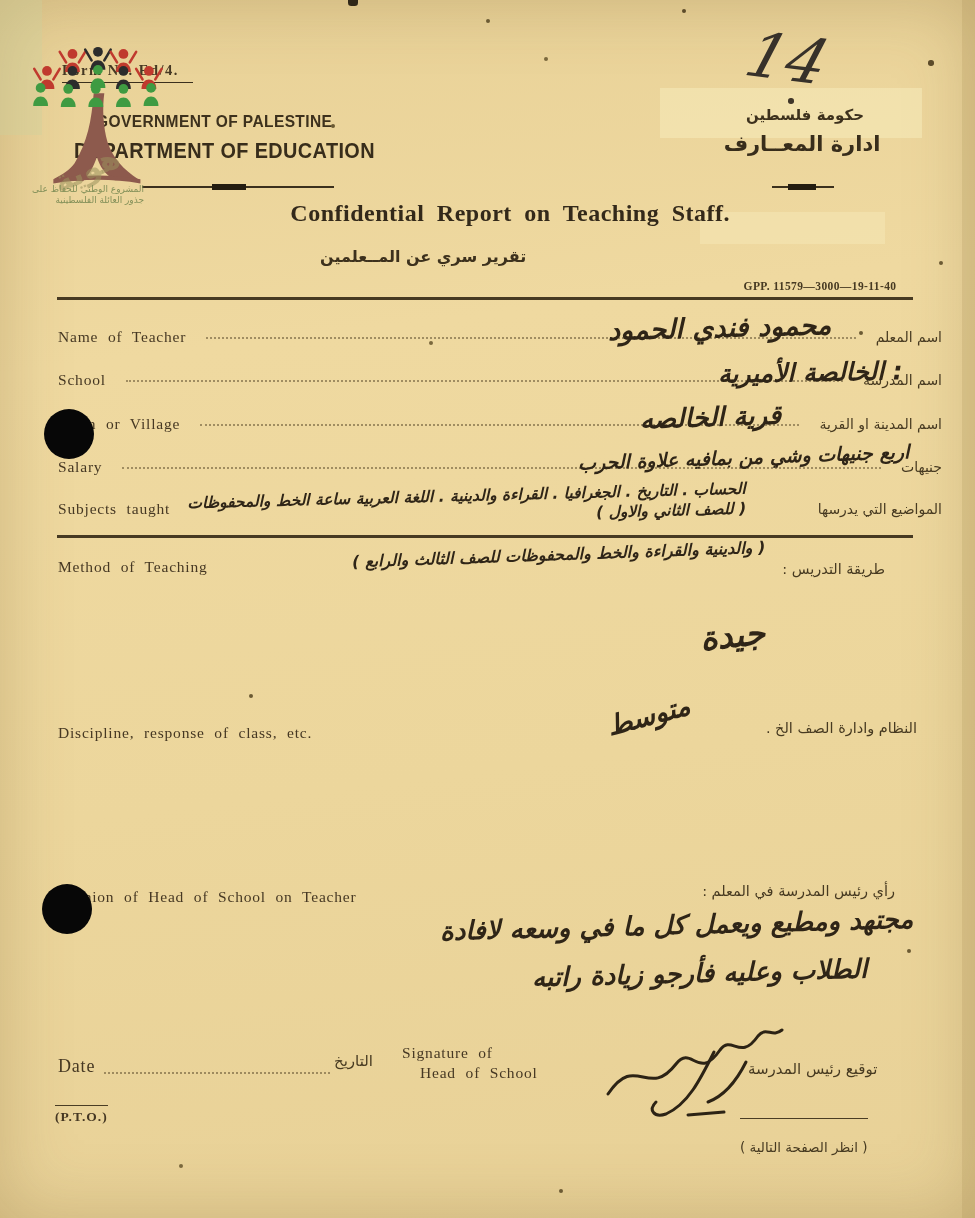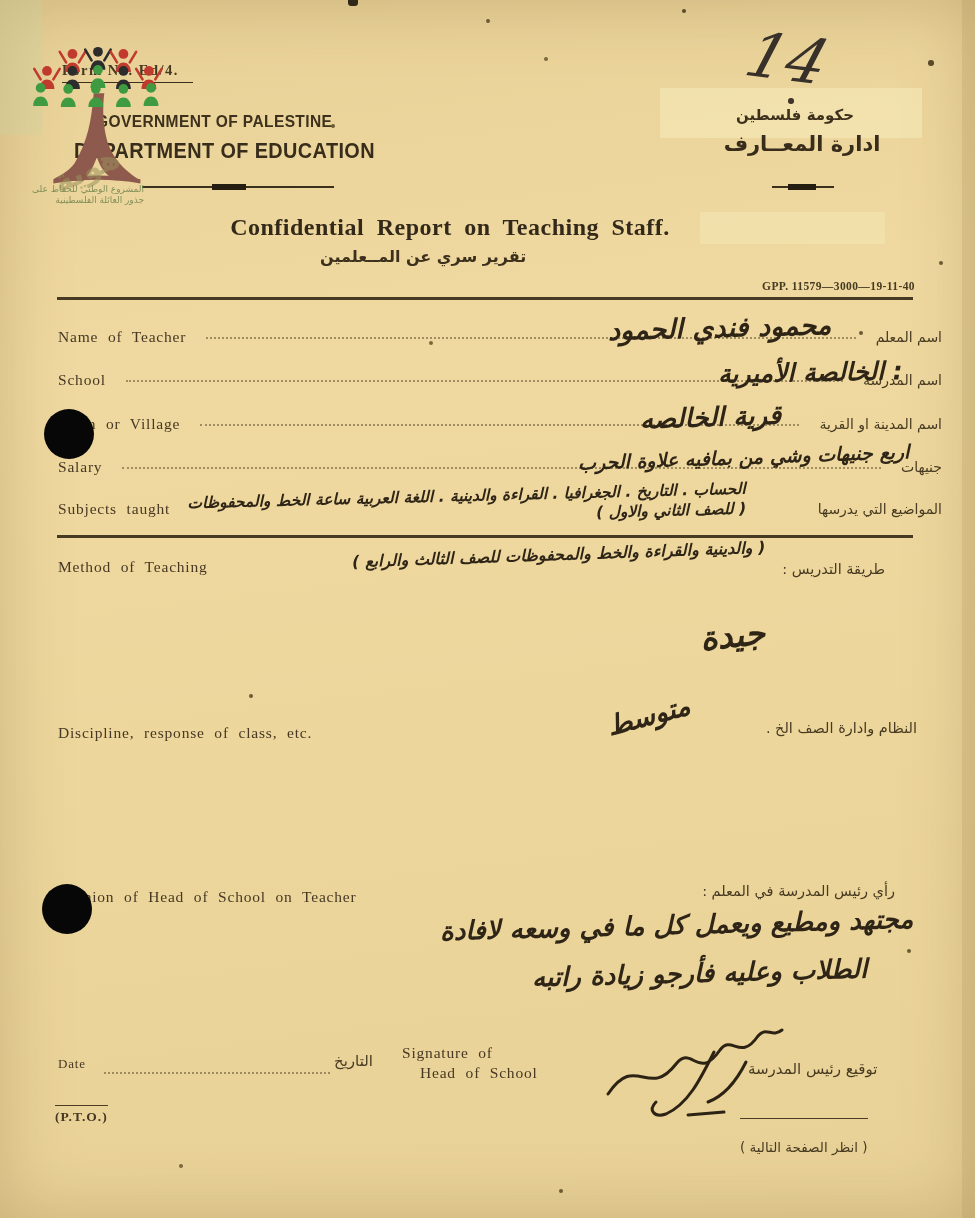--- a/index.html
+++ b/index.html
@@ -112,30 +112,30 @@
 
   <div class="abs" style="left:748px;top:22px;font-family:'DejaVu Serif',serif;font-style:italic;font-size:62px;color:#37312a;transform:rotate(7deg) skewX(-10deg);">14</div>
 
   <div class="abs" style="left:96px;top:112px;font-family:'Liberation Sans',sans-serif;font-weight:bold;font-size:16px;letter-spacing:.4px;color:#3d311d;transform:scale(.97,1.04);transform-origin:left top;">GOVERNMENT OF PALESTINE</div>
   <div class="abs" style="left:74px;top:138px;font-family:'Liberation Sans',sans-serif;font-weight:bold;font-size:20.5px;letter-spacing:.4px;color:#382d1b;transform:scale(.97,1.05);transform-origin:left top;">DEPARTMENT OF EDUCATION</div>
   <div class="abs" style="left:142px;top:184px;width:192px;height:6px;">
     <div style="position:absolute;left:0;top:2px;width:100%;height:1.5px;background:#3b301d;"></div>
     <div style="position:absolute;left:70px;top:0;width:34px;height:6px;background:#241d10;"></div>
   </div>
 
-  <div class="abs ar" style="left:726px;top:106px;width:138px;text-align:center;font-size:15px;font-weight:bold;color:#3d311d;">حكومة فلسطين</div>
+  <div class="abs ar" style="left:726px;top:106px;width:138px;text-align:right;font-size:15px;font-weight:bold;color:#3d311d;">حكومة فلسطين</div>
   <div class="abs ar" style="left:722px;top:132px;width:160px;text-align:center;font-size:21px;font-weight:bold;color:#382d1b;">ادارة المعــارف</div>
   <div class="abs" style="left:772px;top:184px;width:62px;height:6px;">
     <div style="position:absolute;left:0;top:2px;width:100%;height:1.5px;background:#3b301d;"></div>
     <div style="position:absolute;left:16px;top:0;width:28px;height:6px;background:#241d10;"></div>
   </div>
 
-  <div class="abs" style="left:170px;top:214px;width:560px;text-align:center;font-size:24px;font-weight:bold;letter-spacing:.5px;word-spacing:6px;color:#33291a;">Confidential Report on Teaching Staff.</div>
+  <div class="abs" style="left:170px;top:200px;width:560px;text-align:right;font-size:24px;font-weight:bold;letter-spacing:.5px;word-spacing:6px;color:#33291a;">Confidential Report on Teaching Staff.</div>
   <div class="abs ar" style="left:320px;top:247px;width:280px;text-align:left;font-size:16px;font-weight:bold;color:#3d311d;">تقرير سري عن المــعلمين</div>
-  <div class="abs" style="left:725px;top:280px;width:190px;text-align:right;font-size:11.5px;font-weight:bold;letter-spacing:.4px;color:#473a22;">GPP. 11579—3000—19-11-40</div>
+  <div class="abs" style="left:725px;top:280px;width:190px;text-align:center;font-size:11.5px;font-weight:bold;letter-spacing:.4px;color:#473a22;">GPP. 11579—3000—19-11-40</div>
   <div class="rule" style="left:57px;top:297px;width:856px;height:3px;"></div>
 
   <div class="frow" style="top:328px;">
     <span class="en-label en">Name of Teacher</span>
     <span class="dots"></span>
     <span class="ar ar-label">اسم المعلم</span>
   </div>
   <div class="abs hand" style="left:608px;top:312px;font-size:27px;transform:rotate(-1.5deg);">محمود فندي الحمود</div>
 
   <div class="frow" style="top:371px;">
@@ -175,21 +175,21 @@
 
   <div class="abs en" style="left:58px;top:724px;font-size:15.5px;">Discipline, response of class, etc.</div>
   <div class="abs ar" style="right:58px;top:720px;font-size:14.5px;color:#473a21;">النظام وادارة الصف الخ .</div>
   <div class="abs hand" style="left:606px;top:700px;font-size:27px;transform:rotate(-15deg);">متوسط</div>
 
   <div class="abs en" style="left:58px;top:888px;font-size:15.5px;">Opinion of Head of School on Teacher</div>
   <div class="abs ar" style="right:80px;top:883px;font-size:14.5px;color:#473a21;">رأي رئيس المدرسة في المعلم :</div>
   <div class="abs hand" style="right:62px;top:910px;font-size:26px;transform:rotate(-1.5deg);">مجتهد ومطيع ويعمل كل ما في وسعه لافادة</div>
   <div class="abs hand" style="right:108px;top:958px;font-size:26px;transform:rotate(-1.5deg);">الطلاب وعليه فأرجو زيادة راتبه</div>
 
-  <div class="abs en" style="left:58px;top:1056px;font-size:13px;">Date</div>
+  <div class="abs en" style="left:58px;top:1056px;font-size:18px;">Date</div>
   <div class="abs" style="left:104px;top:1056px;width:226px;height:16px;border-bottom:2px dotted rgba(82,66,35,.5);"></div>
   <div class="abs ar" style="left:334px;top:1052px;font-size:15px;color:#473a21;">التاريخ</div>
   <div class="abs en" style="left:402px;top:1044px;font-size:15.5px;">Signature of</div>
   <div class="abs en" style="left:420px;top:1064px;font-size:15.5px;">Head of School</div>
   <div class="abs ar" style="left:748px;top:1060px;font-size:15px;color:#473a21;">توقيع رئيس المدرسة</div>
 
   <div class="abs" style="left:596px;top:1022px;">
     <svg width="200" height="100" viewBox="0 0 200 100">
       <g stroke="#2c2315" stroke-width="3" fill="none" stroke-linecap="round">
         <path d="M12 72 C40 30 52 78 80 42 C96 22 102 60 124 28 C136 12 144 40 162 14 C170 4 176 16 186 8"></path>

